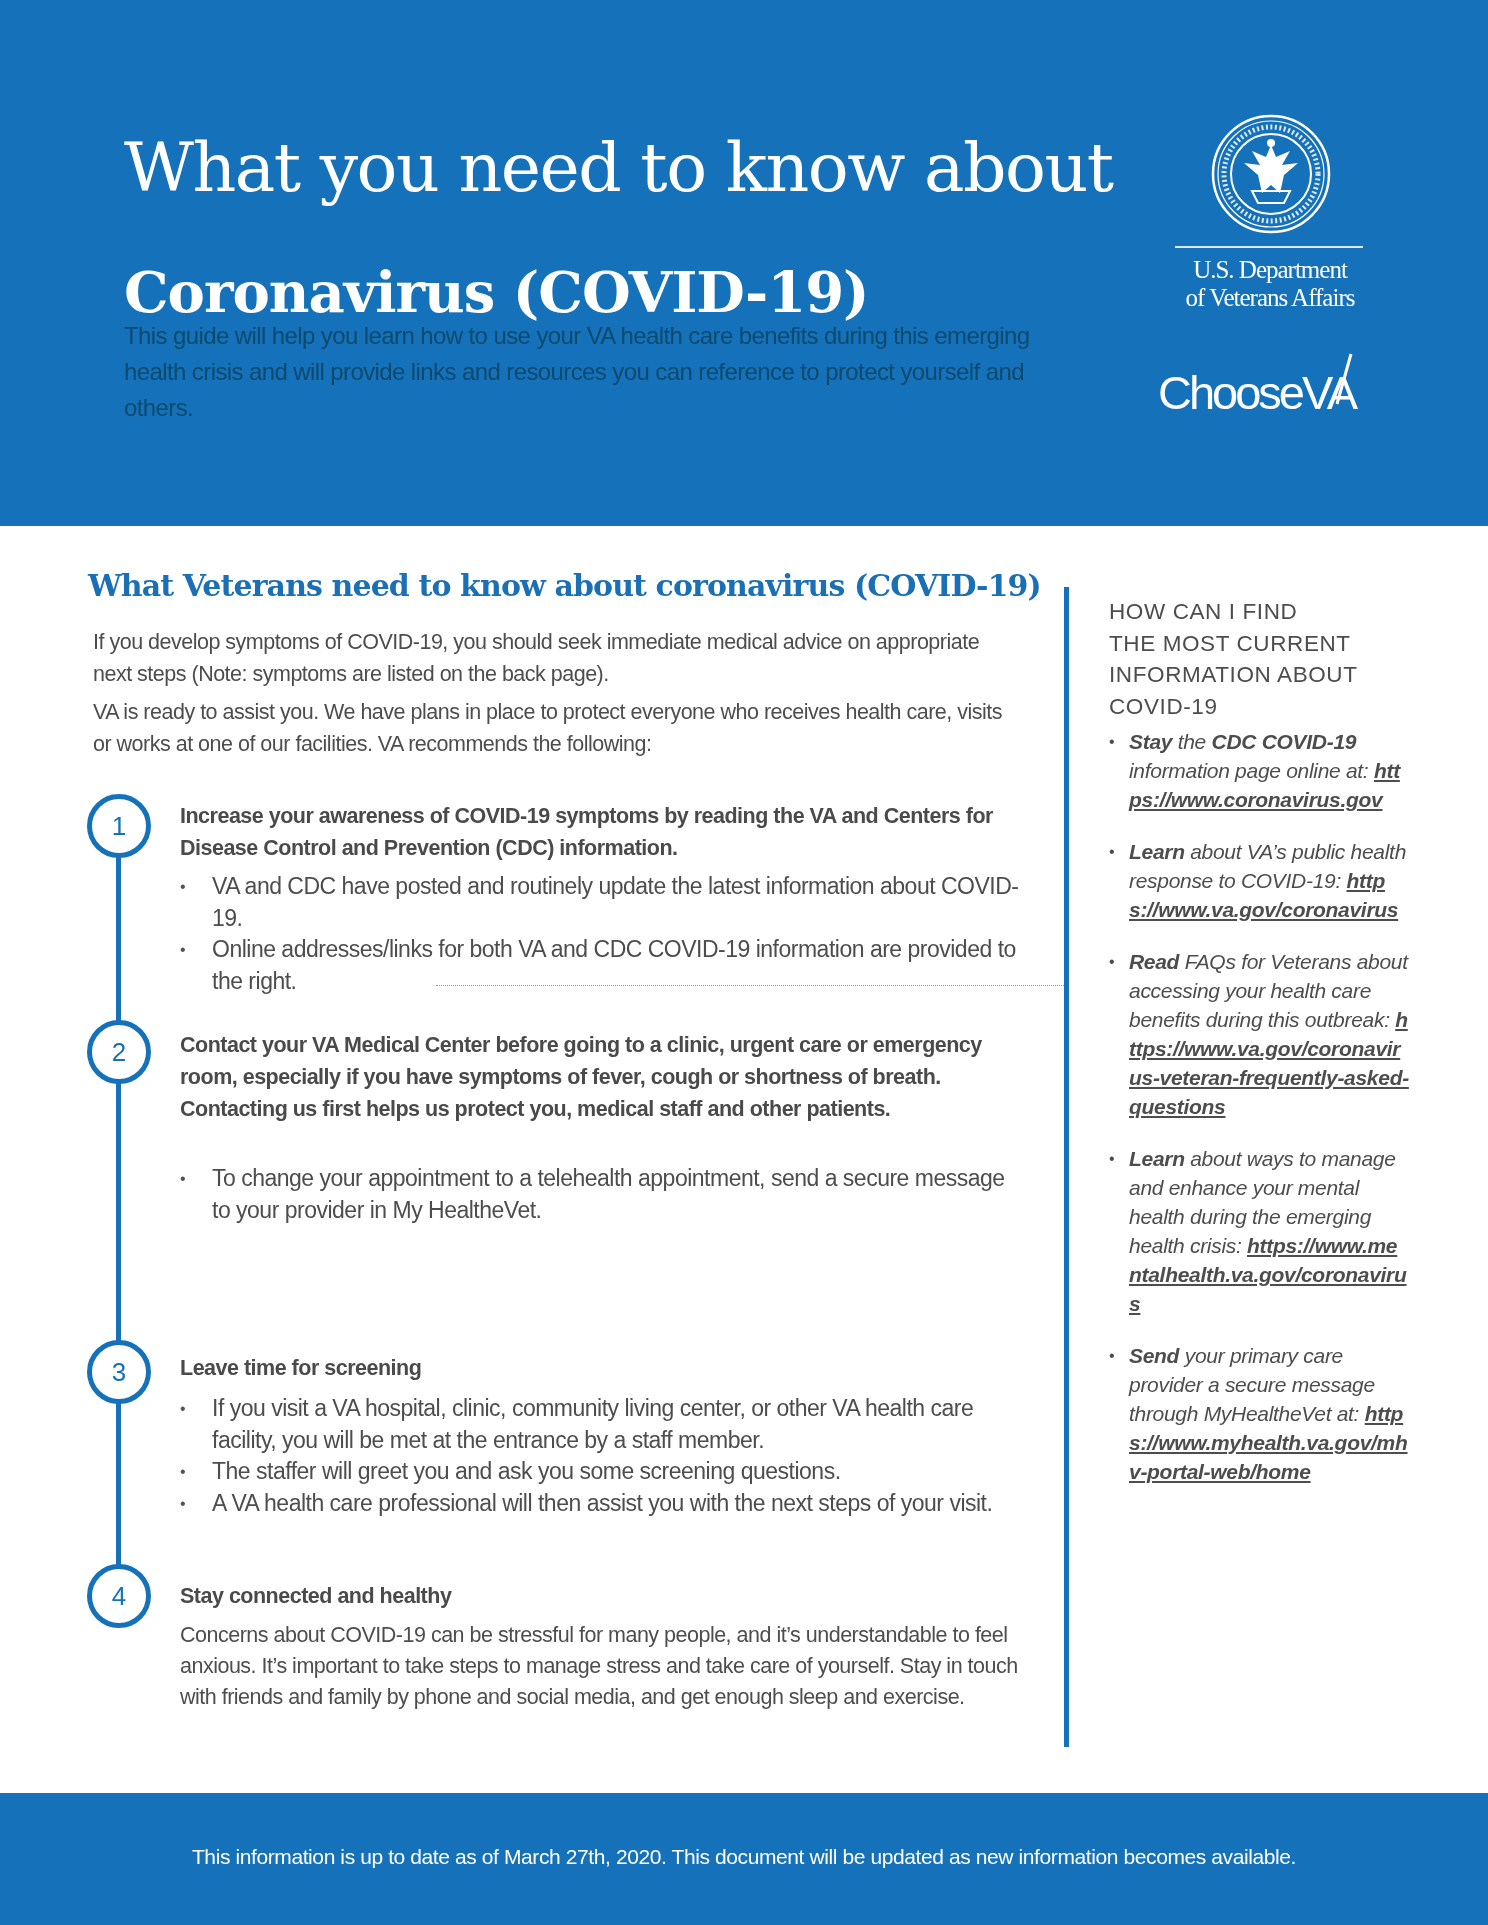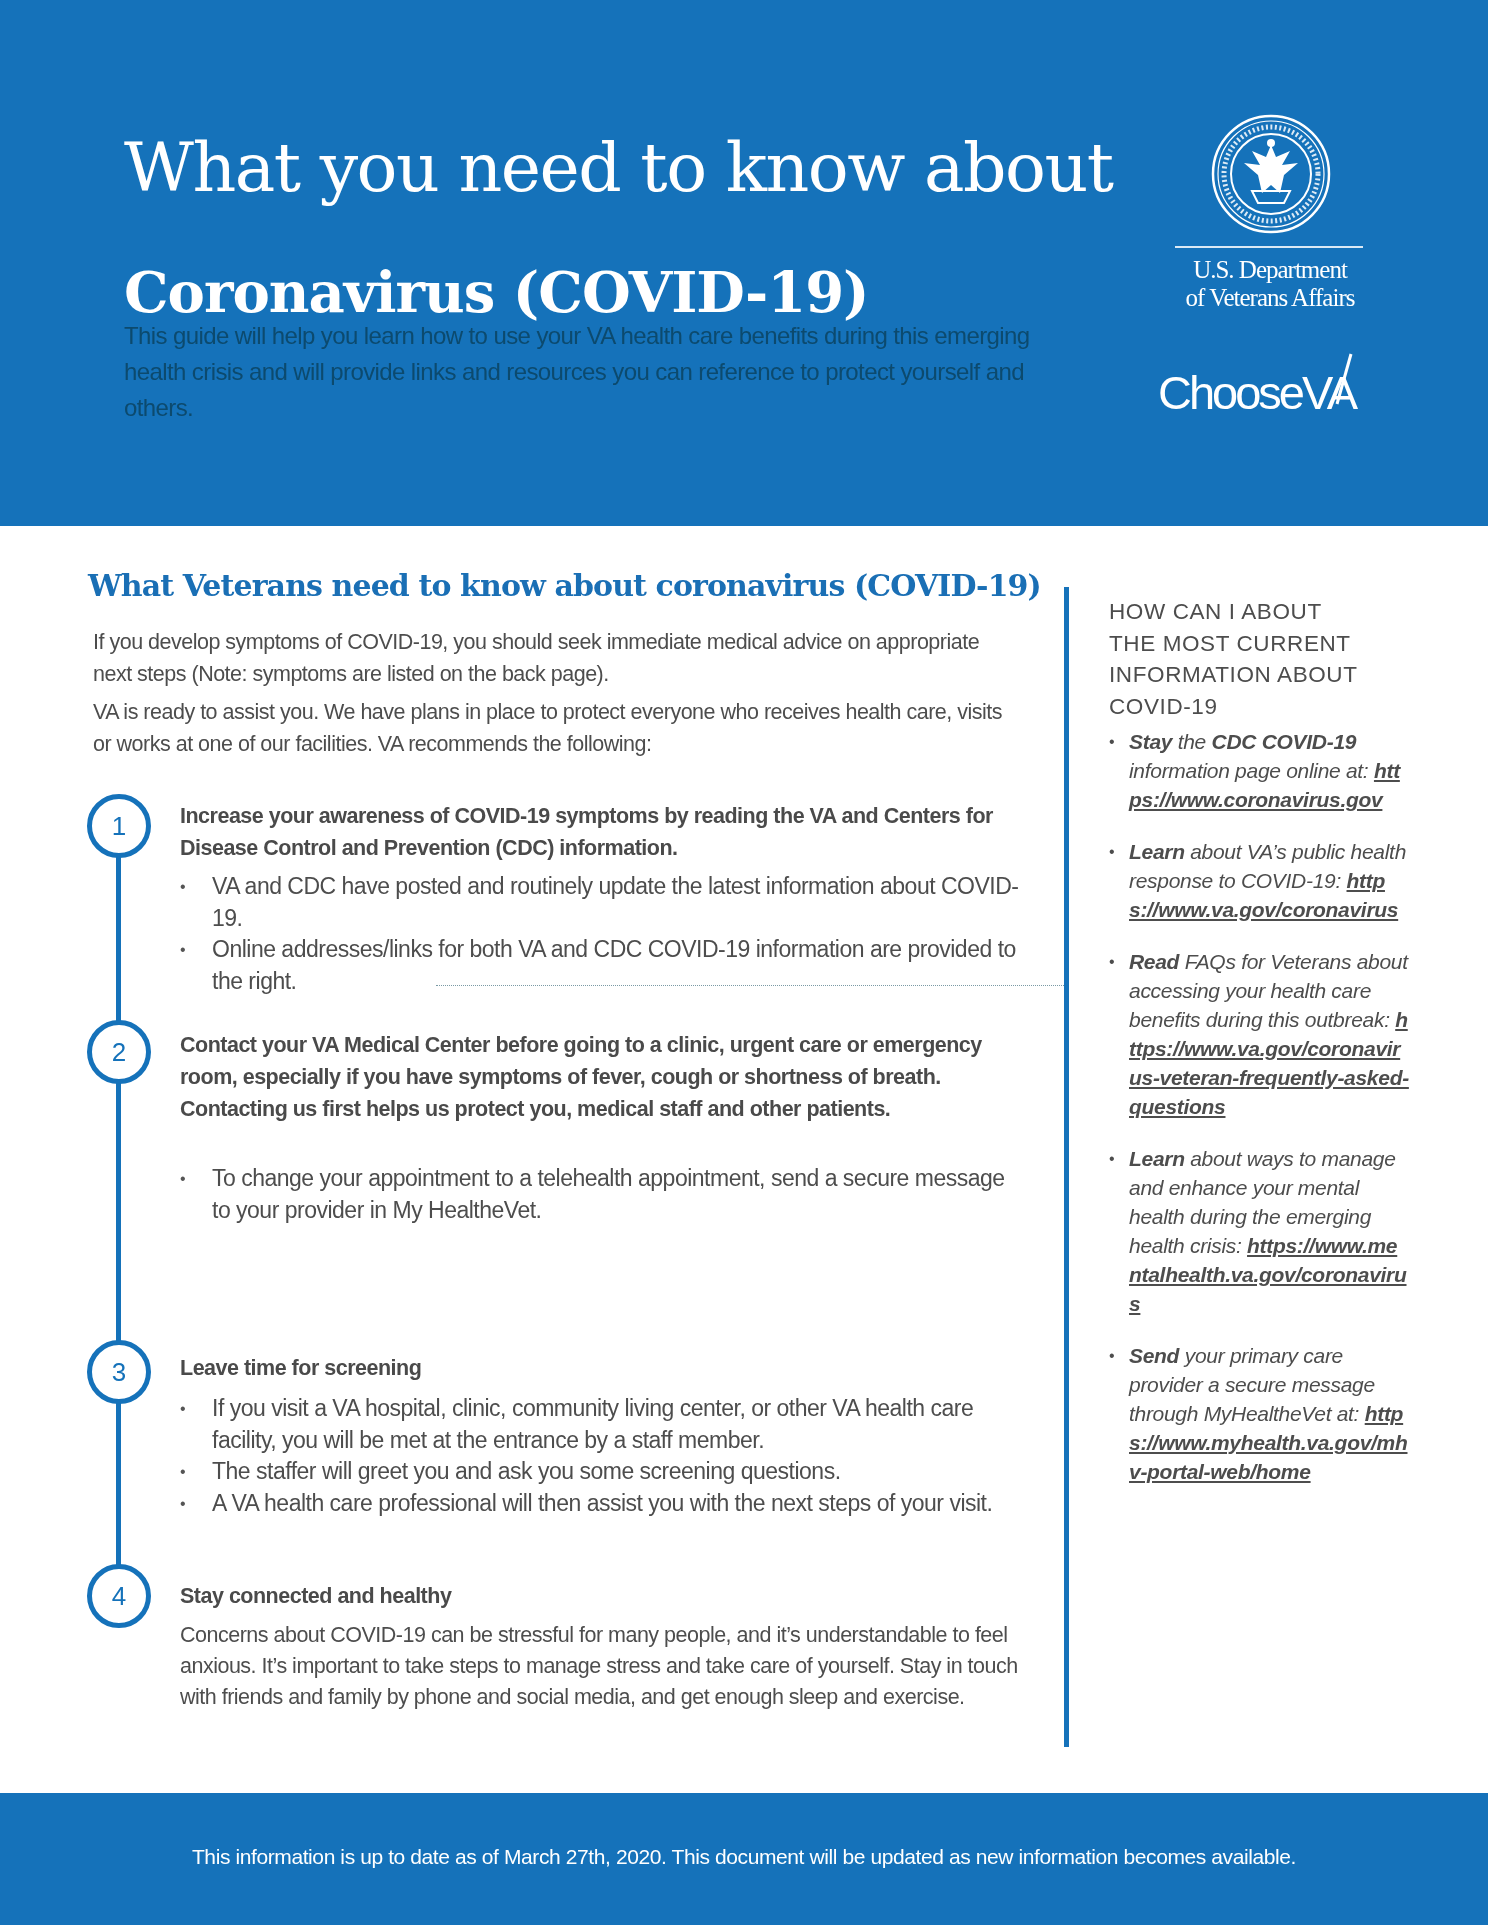--- a/index.html
+++ b/index.html
@@ -119,21 +119,21 @@
   <li>The staffer will greet you and ask you some screening questions.</li>
   <li>A VA health care professional will then assist you with the next steps of your visit.</li>
 </ul>
 
 <div class="step-circle" style="left:87px;top:1564px;">4</div>
 <div class="step-title" style="top:1580px;">Stay connected and healthy</div>
 <div class="step-text" style="top:1620px;">Concerns about COVID-19 can be stressful for many people, and it’s understandable to feel anxious. It’s important to take steps to manage stress and take care of yourself. Stay in touch with friends and family by phone and social media, and get enough sleep and exercise.</div>
 
 <div id="divider" class="abs"></div>
 <div id="sidebar-heading" class="abs">
-  <div>HOW CAN I ABOUT</div>
+  <div>HOW CAN I FIND</div>
   <div>THE MOST CURRENT</div>
   <div>INFORMATION ABOUT</div>
   <div>COVID-19</div>
 </div>
 <ul id="sidebar-list" class="abs">
   <li><b>Stay</b><span> the </span><b>CDC COVID-19</b><span> information page online at: </span><a>https://www.coronavirus.gov</a></li>
   <li><b>Learn</b><span> about VA’s public health response to COVID-19: </span><a>https://www.va.gov/coronavirus</a></li>
   <li><b>Read</b><span> FAQs for Veterans about accessing your health care benefits during this outbreak: </span><a>https://www.va.gov/coronavirus-veteran-frequently-asked-questions</a></li>
   <li><b>Learn</b><span> about ways to manage and enhance your mental health during the emerging health crisis: </span><a>https://www.mentalhealth.va.gov/coronavirus</a></li>
   <li><b>Send</b><span> your primary care provider a secure message through MyHealtheVet at: </span><a>https://www.myhealth.va.gov/mhv-portal-web/home</a></li>

